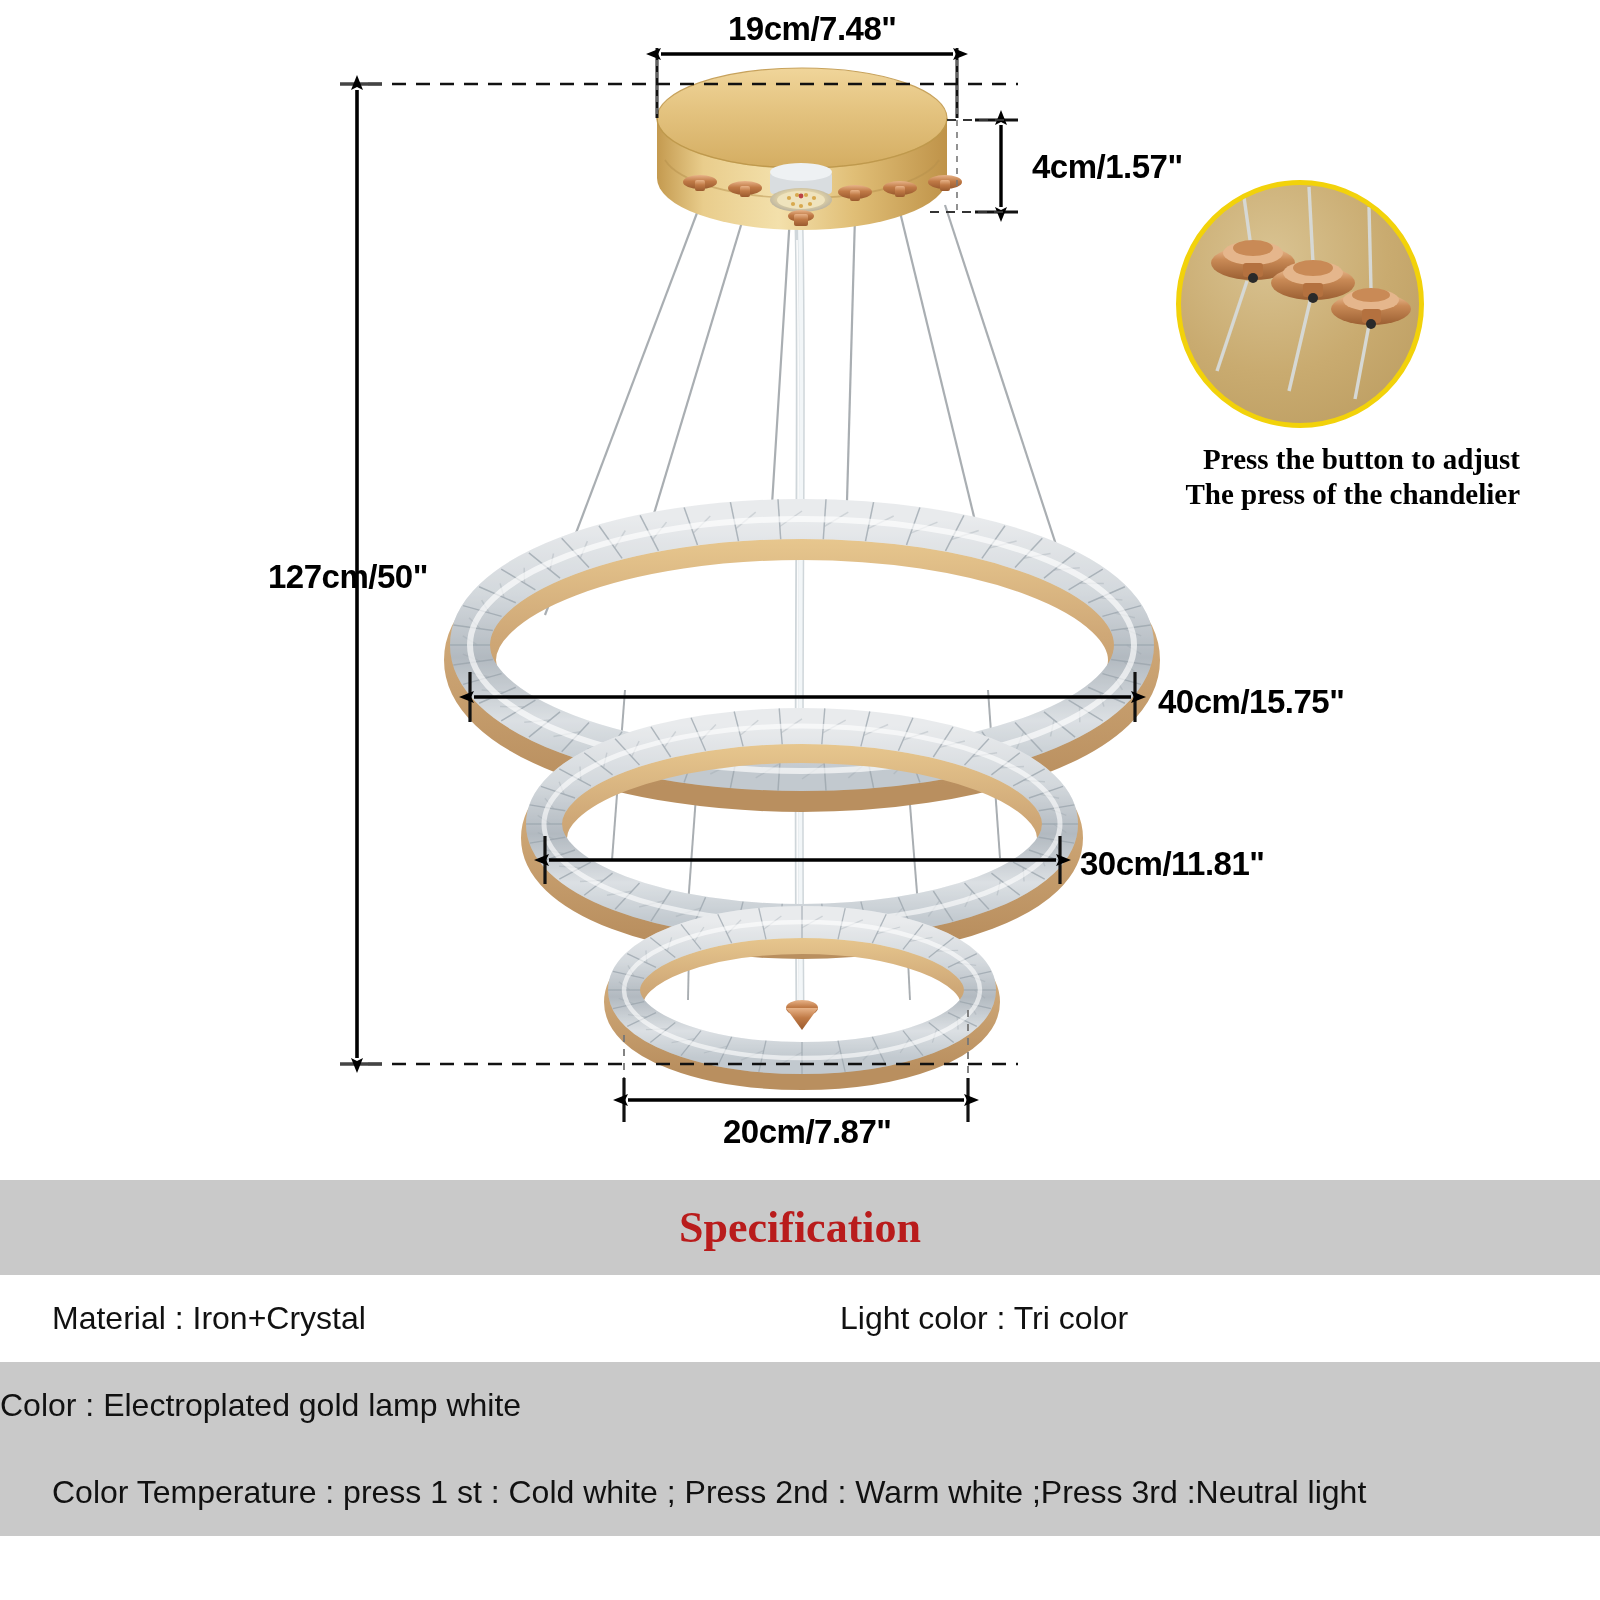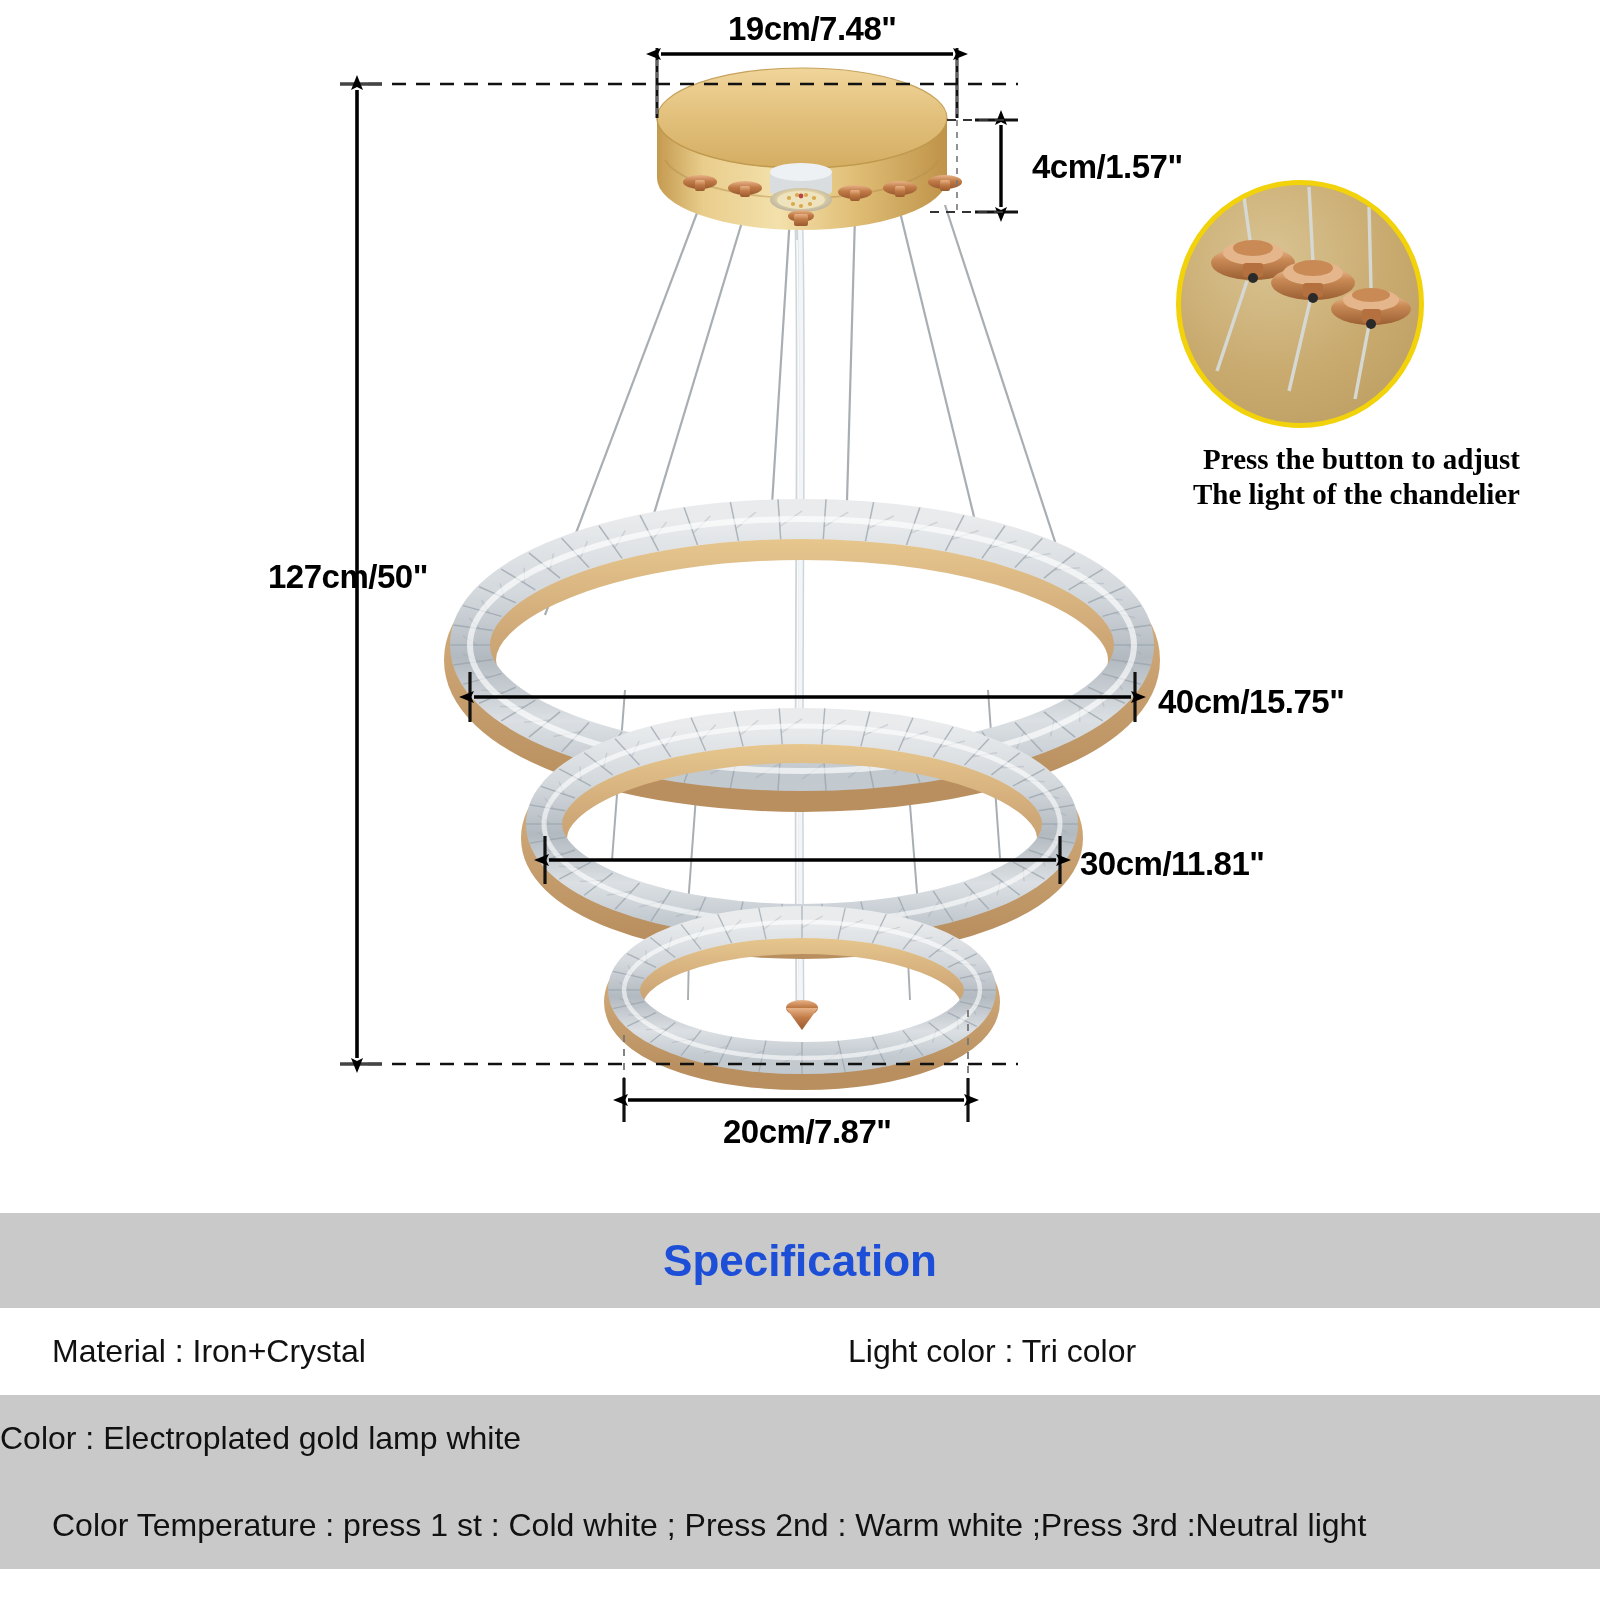--- a/index.html
+++ b/index.html
@@ -45,28 +45,27 @@
     font-family: "Liberation Serif", serif;
     font-weight: bold; font-size: 29px; color: #000; white-space: nowrap;
   }
   #cap1 { left: 1080px; top: 443px; }
   #cap2 { left: 1080px; top: 478px; }
 
   
   #spec { position: absolute; left: 0; top: 1180px; width: 1600px; height: 420px; }
   .spec-row { width: 1600px; display: flex; align-items: center; }
   .row-gray  { background: #c9c9c9; }
-  .row-white { background: #ffffff; gap: 8px; }
+  .row-white { background: #ffffff; }
   #spec-header {
     height: 95px;
     justify-content: center;
-    font-size: 44px; font-weight: bold; color: #1d4ed8;
-    font-family: Liberation Sans, sans-serif;
+    font-size: 44px; font-weight: bold; color: #b91c1c;
+    font-family: Liberation Serif, serif;
     letter-spacing: 0px;
-    margin-top: 33px;
   }
   .spec-body { height: 87px; font-size: 32px; color: #111; }
   .spec-cell-left  { width: 840px; padding-left: 52px; }
   .spec-cell-right { flex: 1; padding-left: 0px; }
   .spec-wide { padding-left: 52px; font-size: 32px; color: #111; }
 </style>
 </head>
 <body>
 
 <div id="page">
@@ -536,21 +535,21 @@
             <ellipse cx="190" cy="124" rx="40" ry="16" fill="url(#gCop2)"></ellipse>
             <ellipse cx="190" cy="115" rx="28" ry="11" fill="#e5b68c"></ellipse>
             <ellipse cx="190" cy="110" rx="19" ry="7" fill="#c98a56"></ellipse>
             <rect x="181" y="124" width="19" height="14" rx="3" fill="#b4713f"></rect>
             <circle cx="190" cy="139" r="5" fill="#2a2a2a"></circle>
           </g>
         </svg>
       </div>
     </div>
     <div class="inset-caption" id="cap1">Press the button to adjust</div>
-    <div class="inset-caption" id="cap2">The light of the chandelier</div>
+    <div class="inset-caption" id="cap2">The press of the chandelier</div>
   </div>
 
   <div id="spec">
     <div class="spec-row row-gray" id="spec-header">Specification</div>
 
     <div class="spec-row row-white spec-body">
       <div class="spec-cell-left">Material : Iron+Crystal</div>
       <div class="spec-cell-right">Light color : Tri color</div>
     </div>
 

